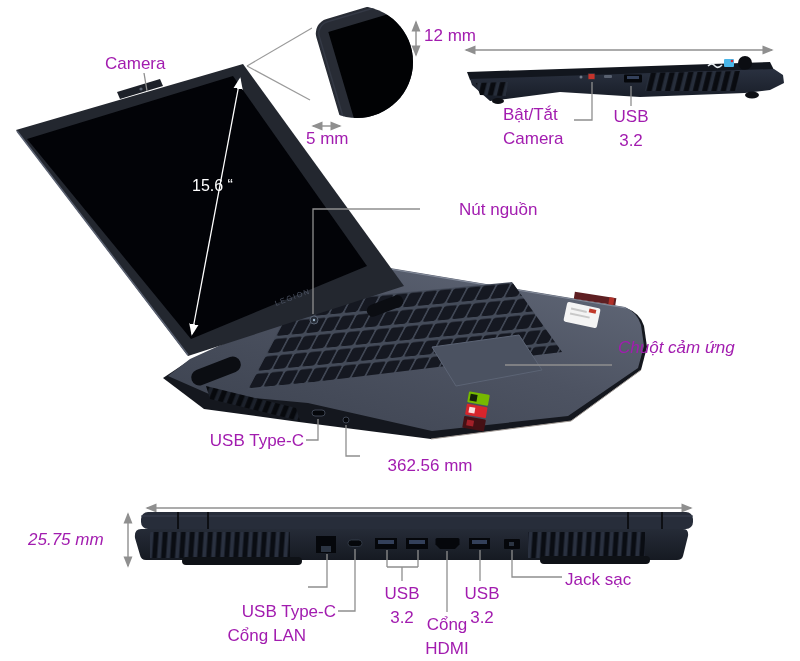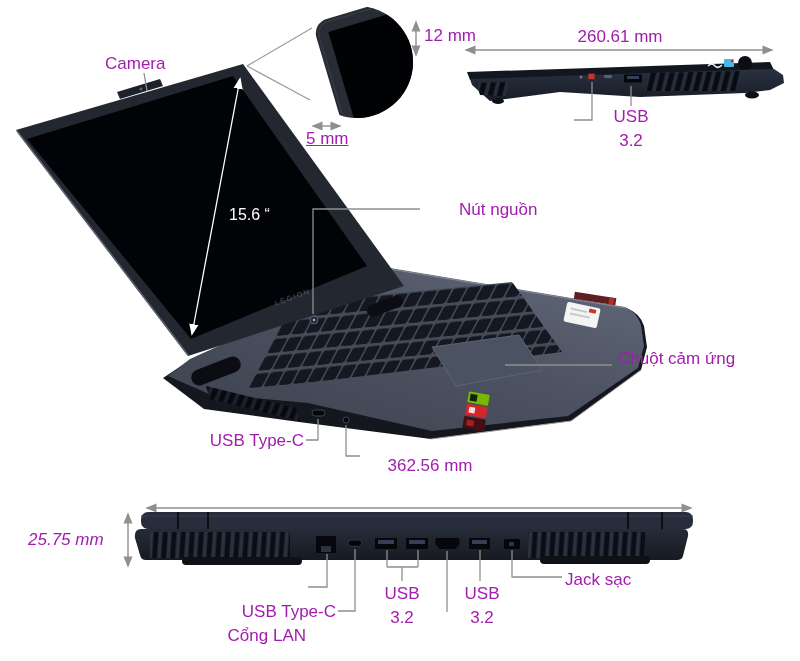--- a/index.html
+++ b/index.html
@@ -211,30 +211,33 @@
       <path d="M387,550 V567 M418,550 V567 M387,567 H418 M402,567 V581"></path>
       <path d="M447,551 V612"></path>
       <path d="M480,550 V581"></path>
       <path d="M512,550 V577 H562"></path>
     </g>
   </g>
 </svg>
 
 <div class="lbl" style="left:105px;top:52px;">Camera</div>
 <div class="lbl" style="left:424px;top:24px;">12 mm</div>
-<div class="lbl" style="left:306px;top:127px;text-decoration:underline;">5 mm</div>
-<div class="lbl center" style="left:555px;top:25px;width:130px;">260.61 mm</div>
+<div class="lbl" style="left:306px;top:127px;">5 mm</div>
+<div class="lbl" style="left:503px;top:103px;">Bật/Tắt
+Camera</div>
 <div class="lbl center" style="left:606px;top:105px;width:50px;">USB
 3.2</div>
-<div class="lbl white" style="left:192px;top:203px;margin-left:37px;">15.6 “</div>
+<div class="lbl white" style="left:192px;top:174px;">15.6 “</div>
 <div class="lbl" style="left:423px;top:198px;margin-left:36px;">Nút nguồn</div>
-<div class="lbl" style="left:618px;top:347px;">Chuột cảm ứng</div>
+<div class="lbl" style="left:618px;top:336px;font-style:italic;">Chuột cảm ứng</div>
 <div class="lbl right" style="left:304px;top:429px;">USB Type-C</div>
 <div class="lbl center" style="left:365px;top:454px;width:130px;">362.56 mm</div>
 <div class="lbl" style="left:28px;top:528px;font-style:italic;">25.75 mm</div>
 <div class="lbl right" style="left:306px;top:576px;margin-top:48px;">Cổng LAN</div>
 <div class="lbl right" style="left:336px;top:600px;">USB Type-C</div>
 <div class="lbl center" style="left:377px;top:582px;width:50px;">USB
 3.2</div>
+<div class="lbl center" style="left:421px;top:613px;width:52px;">Cổng
+HDMI</div>
 <div class="lbl center" style="left:457px;top:582px;width:50px;">USB
 3.2</div>
 <div class="lbl" style="left:565px;top:568px;">Jack sạc</div>
 
 </div>
 </body></html>

